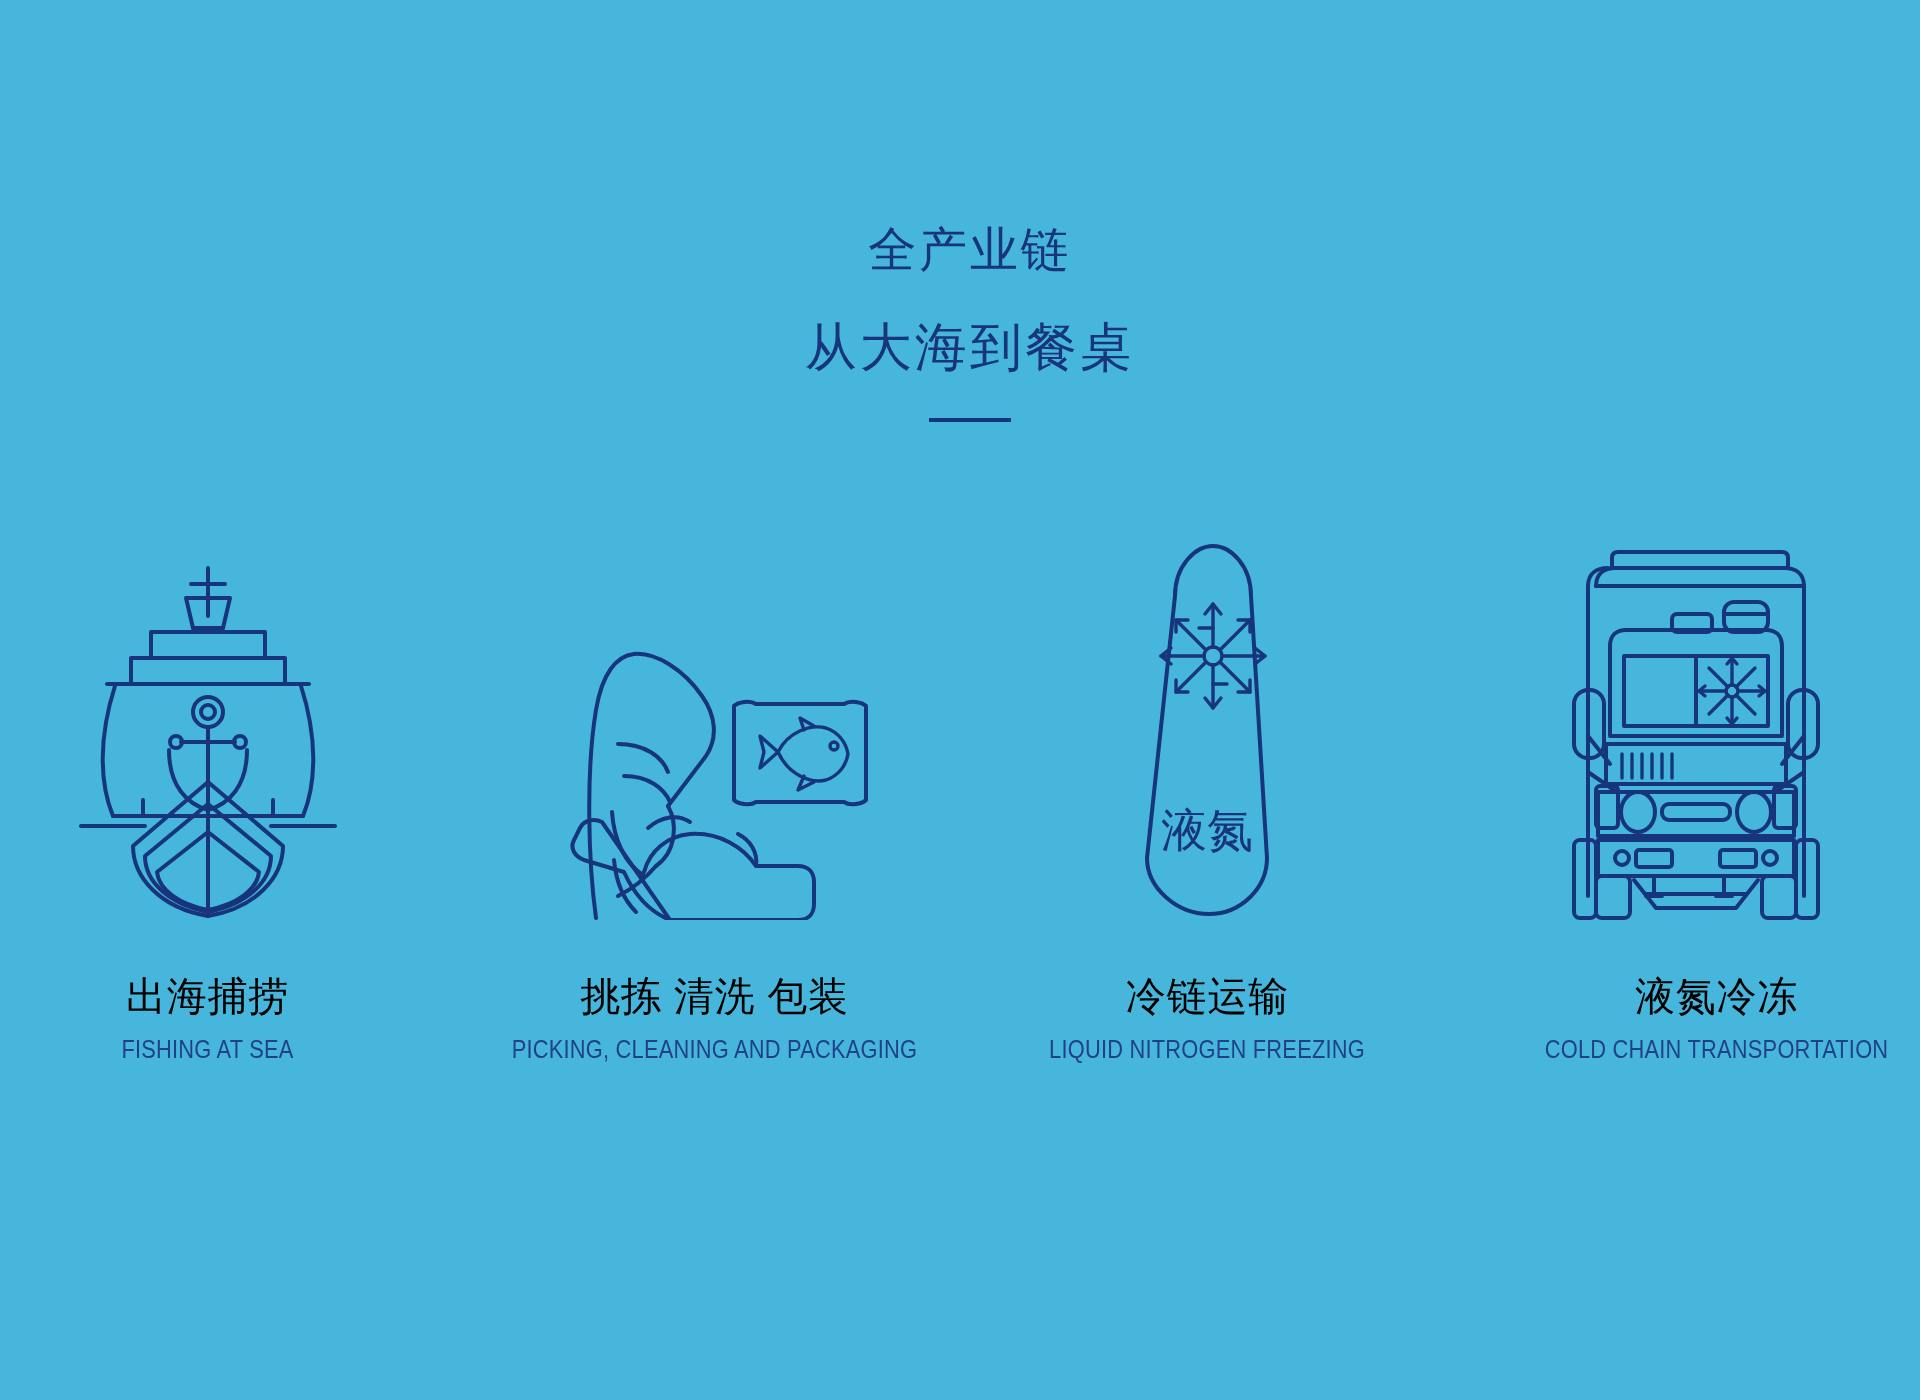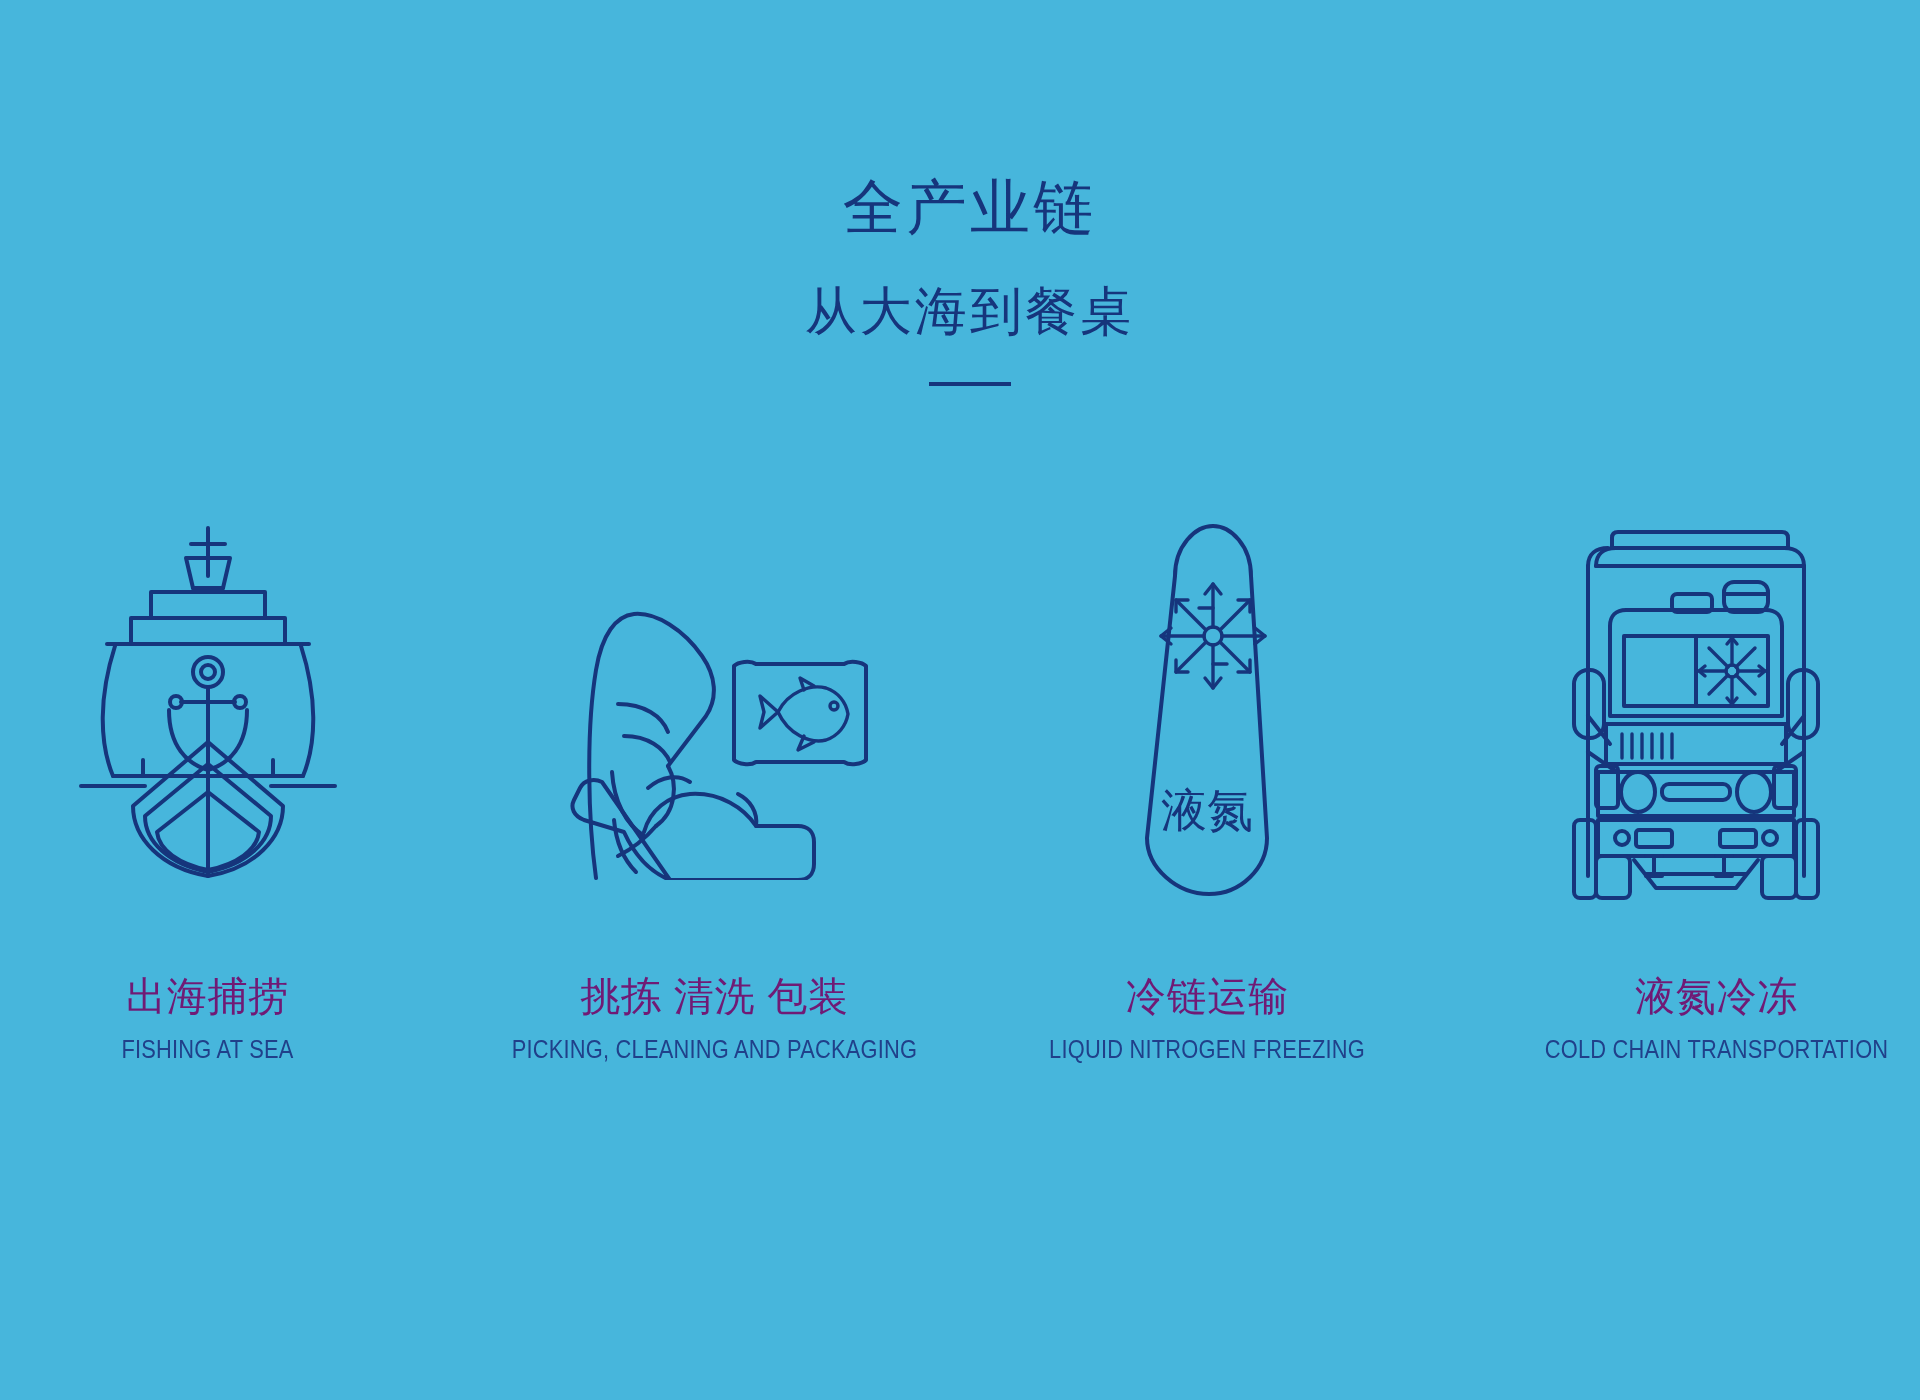--- a/index.html
+++ b/index.html
@@ -16,48 +16,48 @@
   .title-block{
     position:absolute;left:0;right:0;top:178px;
     text-align:center;
   }
   .title-line{
     font-family:"Liberation Serif","DejaVu Serif",serif;
     color:#16357c;
     letter-spacing:.06em;
     line-height:1.0;
   }
-  .title-line.l1{font-size:60px;margin-left:20px;}
+  .title-line.l1{font-size:48px;margin-left:20px;margin-top:48px;}
   .title-line.l2{font-size:52px;margin-top:48px;margin-left:20px;}
   .divider{
     margin:44px auto 0 auto;
     width:82px;height:4px;background:#16357c;
     margin-left:auto;margin-right:auto;
     position:relative;left:10px;
   }
 
   
   .columns{
     position:absolute;left:0;top:520px;width:1920px;height:620px;
     display:flex;
   }
   .col{
     flex:1 1 0;
     display:flex;flex-direction:column;align-items:center;
     position:relative;
   }
   .icon-wrap{
     height:400px;width:100%;
-    display:flex;justify-content:center;
+    display:flex;align-items:flex-end;justify-content:center;
   }
   .icon-wrap svg{display:block;}
   .label-cn{
     margin-top:56px;
     font-family:"Liberation Sans","DejaVu Sans",sans-serif;
-    font-size:40px;color:#701a75;letter-spacing:.02em;
+    font-size:40px;color:#000000;letter-spacing:.02em;
     white-space:nowrap;line-height:1;
   }
   .label-en{
     margin-top:20px;
     font-family:"Liberation Sans","DejaVu Sans",sans-serif;
     font-size:26px;color:#20408a;letter-spacing:.01em;
     white-space:nowrap;line-height:1;
     transform:scaleX(.84);transform-origin:center;
   }
   

